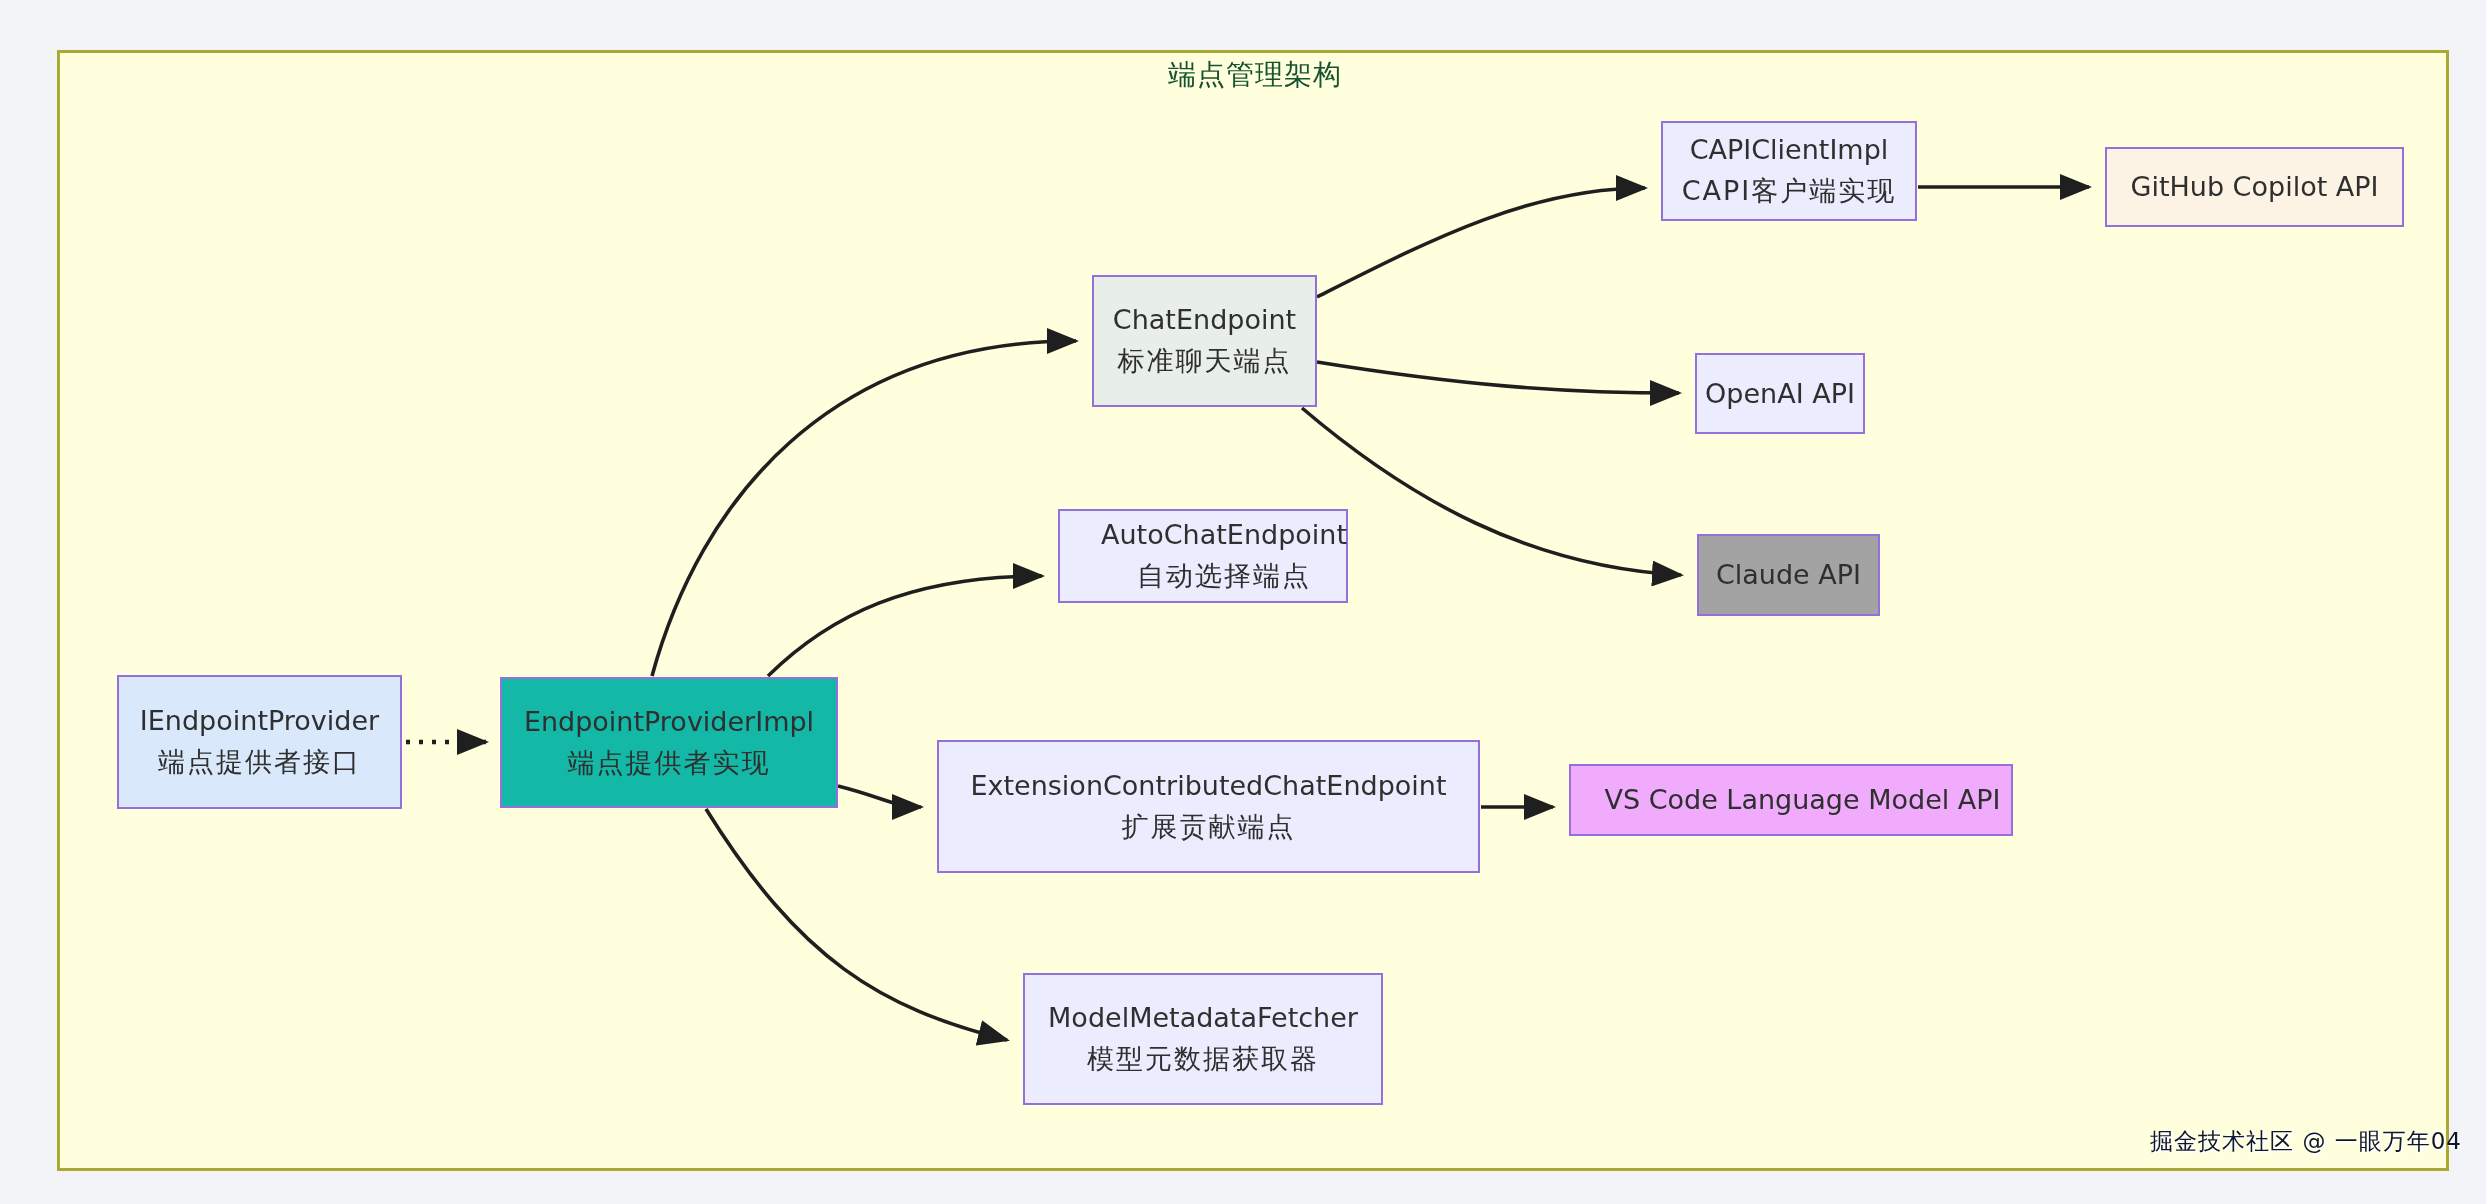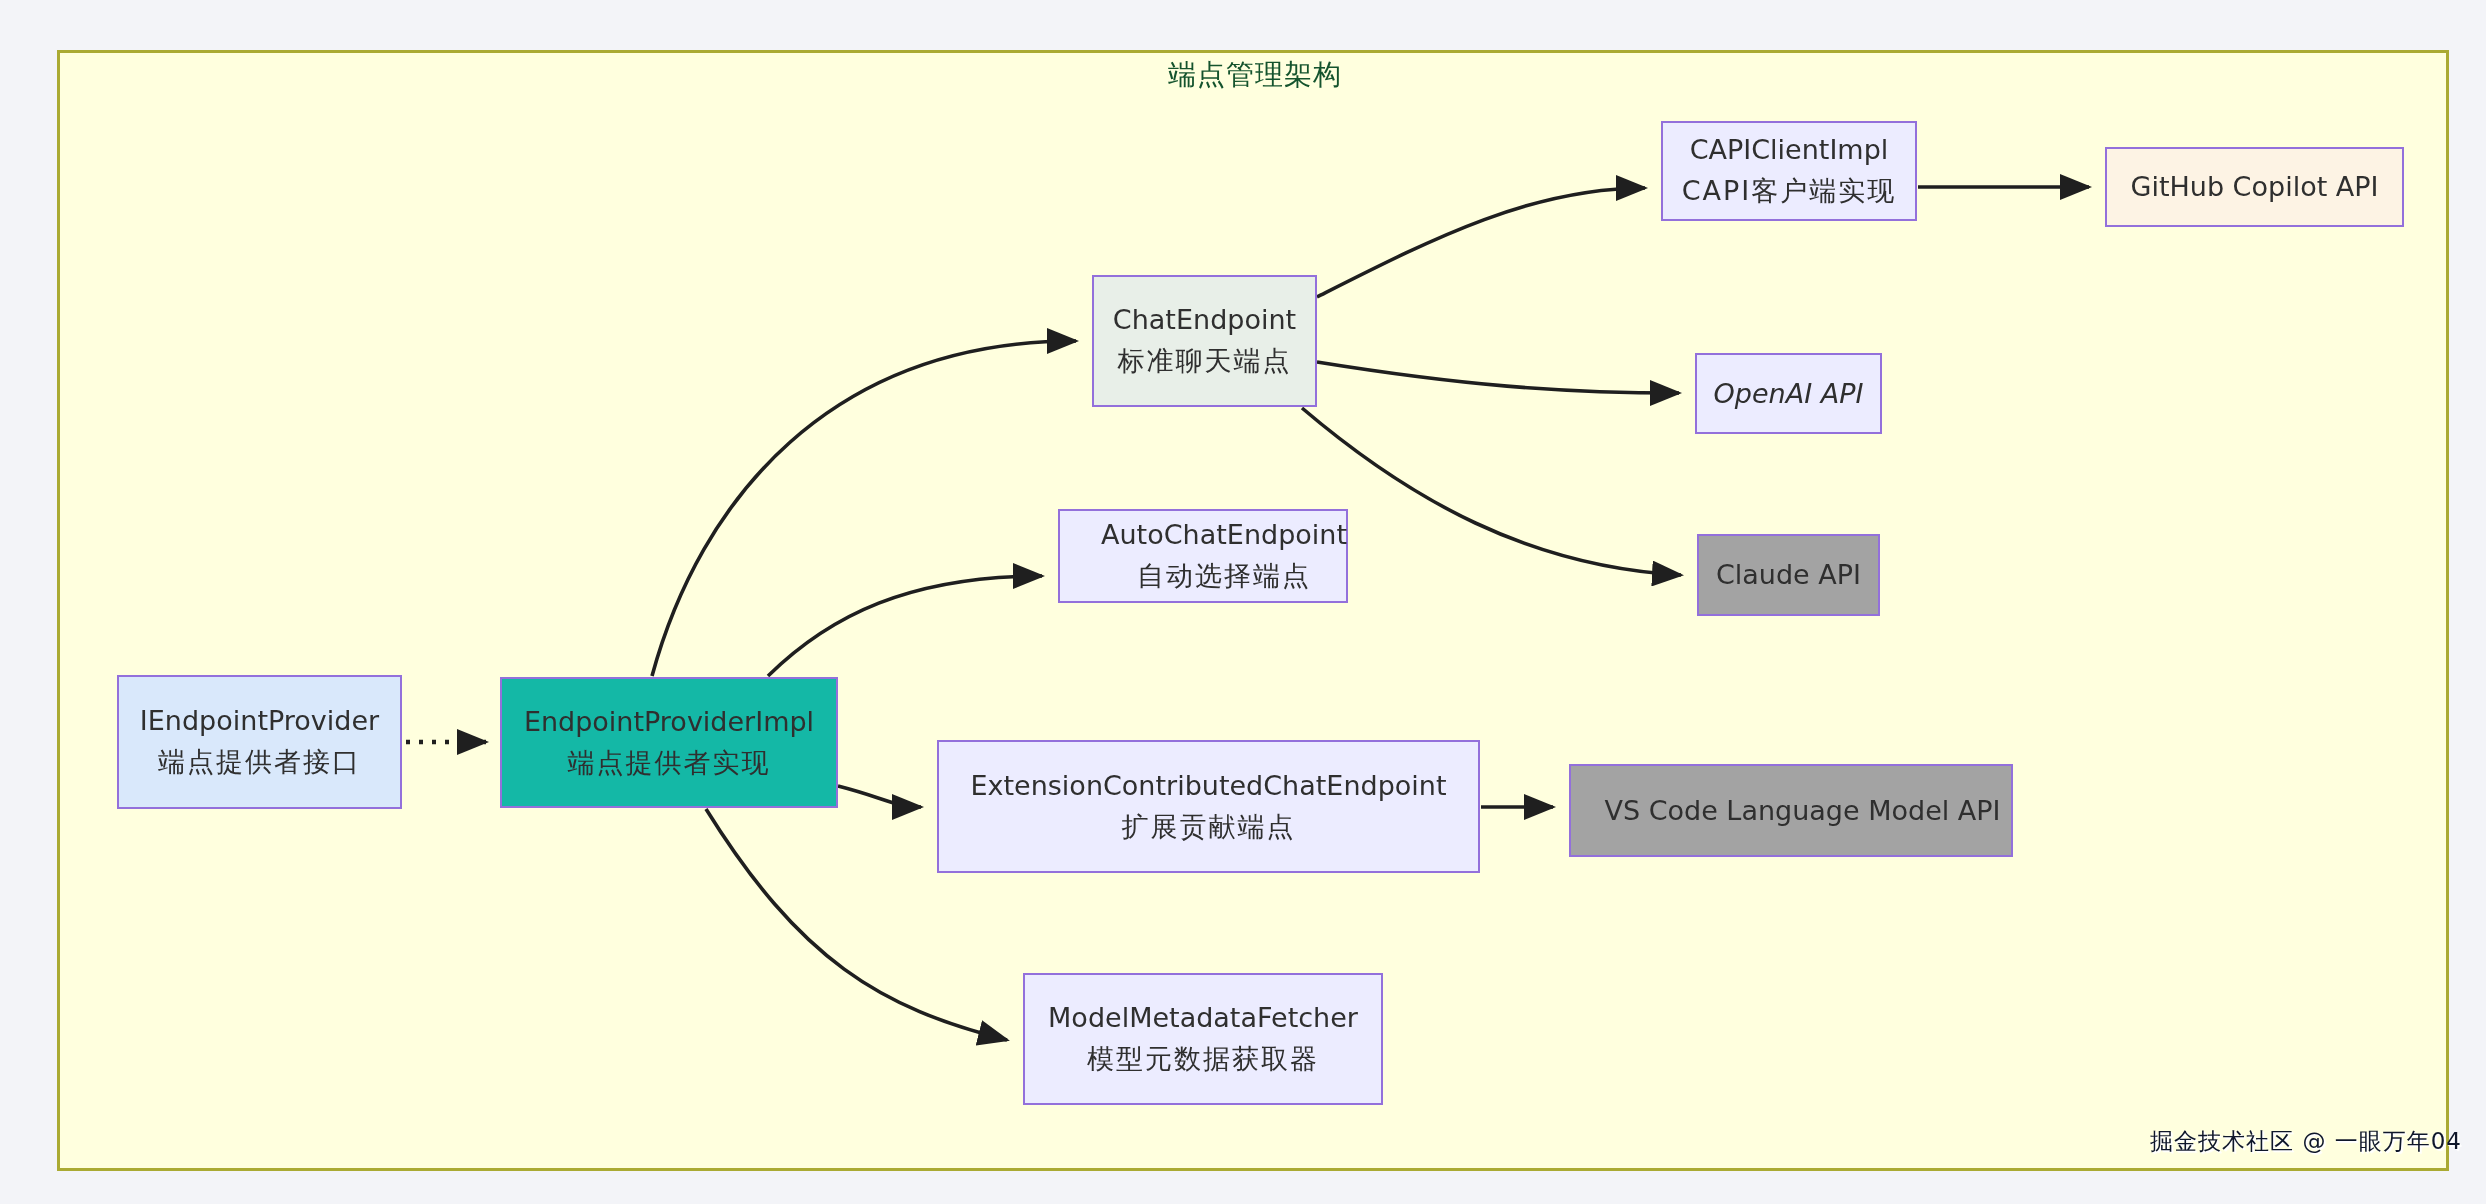--- a/index.html
+++ b/index.html
@@ -131,31 +131,31 @@
   <div class="node" style="left: 1023px; top: 973px; width: 360px; height: 132px; background: rgb(236, 236, 255);">
     <span class="nt">ModelMetadataFetcher</span>
     <span class="ns">模型元数据获取器</span>
   </div>
 
   <div class="node" style="left: 1661px; top: 121px; width: 256px; height: 100px; background: rgb(236, 236, 255);">
     <span class="nt">CAPIClientImpl</span>
     <span class="ns">CAPI客户端实现</span>
   </div>
 
-  <div class="node" style="left: 1695px; top: 353px; width: 187px; height: 81px; background: rgb(236, 236, 255); font-style: italic;">
+  <div class="node" style="left: 1695px; top: 353px; width: 170px; height: 81px; background: rgb(236, 236, 255);">
     <span class="nt">OpenAI API</span>
   </div>
 
   <div class="node" style="left: 1697px; top: 534px; width: 183px; height: 82px; background: #a3a3a3;">
     <span class="nt">Claude API</span>
   </div>
 
   <div class="node" style="left: 2105px; top: 147px; width: 299px; height: 80px; background: rgb(253, 243, 228);">
     <span class="nt">GitHub Copilot API</span>
   </div>
 
-  <div class="node" style="left: 1569px; top: 764px; width: 444px; height: 93px; background: #a3a3a3; padding-left: 23px;">
+  <div class="node" style="left: 1569px; top: 764px; width: 444px; height: 72px; background: #f0abfc; padding-left: 23px;">
     <span class="nt">VS Code Language Model API</span>
   </div>
 
   <div class="watermark">掘金技术社区 @ 一眼万年04</div>
 
 </div>
 
 </body></html>

